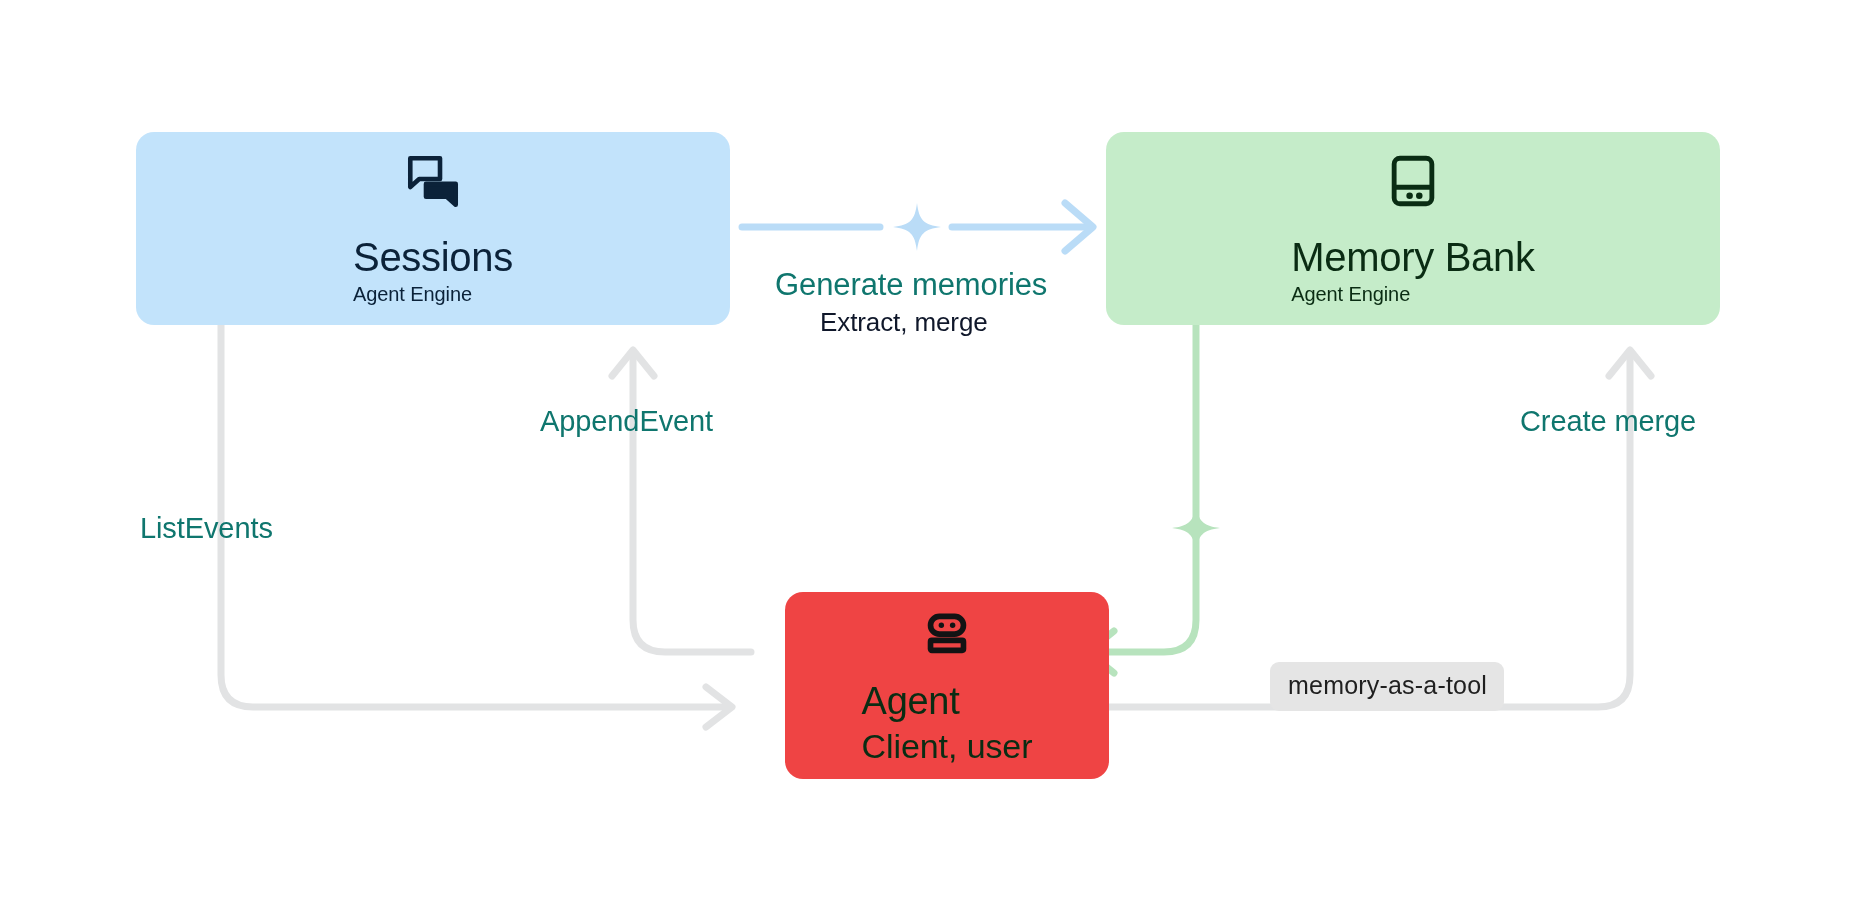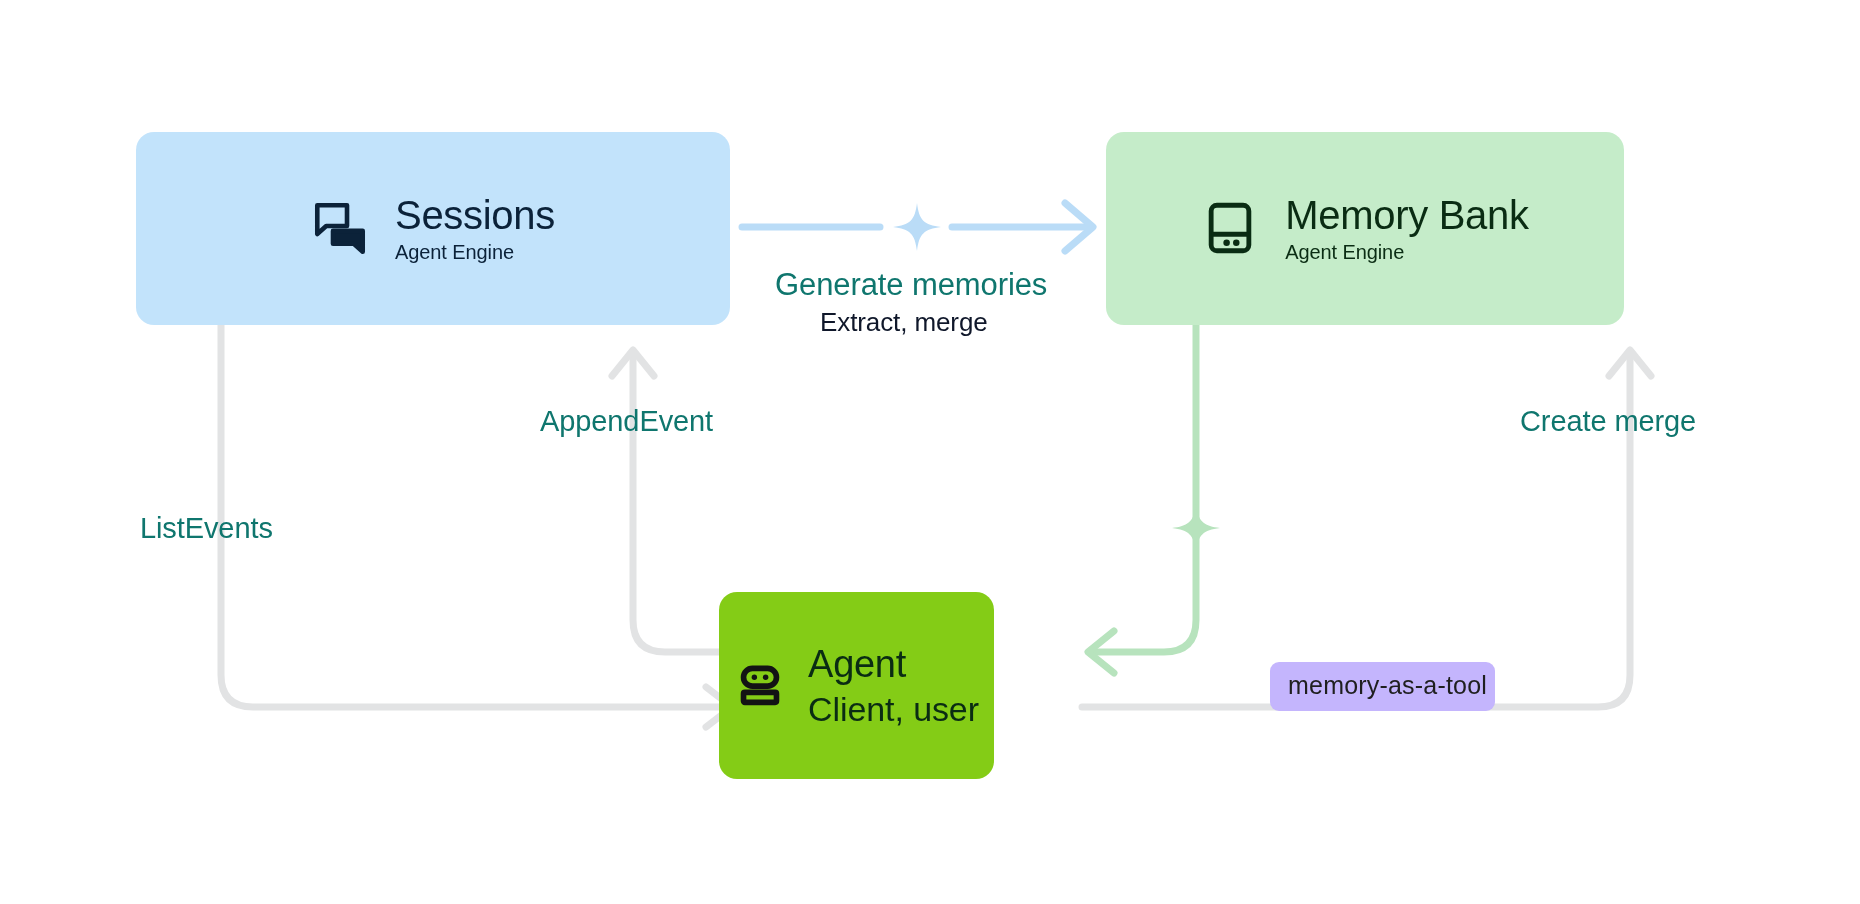--- a/index.html
+++ b/index.html
@@ -36,21 +36,21 @@
     box-sizing: border-box;
     border-radius: 18px;
     display: flex;
     flex-direction: row;
     align-items: center;
     gap: 26px;
     padding-left: 0;
   }
   .node-inner {
     display: flex;
-    flex-direction: row;
+    flex-direction: column;
     align-items: center;
     gap: 26px;
     margin: 18px auto;
   }
   .node-icon {
     flex: 0 0 auto;
     width: 58px;
     height: 58px;
     display: block;
   }
@@ -82,34 +82,34 @@
     height: 193px;
     background: #c2e3fb;
   }
   #node-sessions .node-title,
   #node-sessions .node-sub { color: #0b2239; }
 
   
   #node-memory {
     left: 1106px;
     top: 132px;
-    width: 518px;
+    width: 614px;
     height: 193px;
     background: #c5ecc9;
   }
   #node-memory .node-title,
   #node-memory .node-sub { color: #0a2c13; }
 
   
   #node-agent {
-    left: 719px;
+    left: 785px;
     top: 592px;
-    width: 275px;
+    width: 324px;
     height: 187px;
-    background: #84cc16;
+    background: #ef4444;
   }
   #node-agent .node-inner { gap: 22px; }
   #node-agent .node-icon { width: 52px; height: 52px; }
   #node-agent .node-title { font-size: 38px; color: #0a2c13; }
   #node-agent .node-sub { font-size: 34px; color: #0a2c13; }
 
   
   .edge-label {
     position: absolute;
     font-size: 29px;
@@ -127,23 +127,23 @@
 
   #label-generate   { left: 775px; top: 267px; font-size: 31px; }
   #label-extract    { left: 820px; top: 307px; }
   #label-append     { left: 540px; top: 405px; }
   #label-listevents { left: 140px; top: 512px; }
   #label-create     { left: 1520px; top: 405px; }
   #label-retrieve   { left: 1240px; top: 512px; }
 
   .badge {
     position: absolute;
-    background: #c4b5fd;
+    background: #e5e5e5;
     border-radius: 9px;
-    padding: 9px 8px 11px 18px;
+    padding: 9px 17px 11px 18px;
     font-size: 25px;
     color: #1f1f1f;
     letter-spacing: 0.2px;
     white-space: nowrap;
   }
   #badge-tool { left: 1270px; top: 662px; }
 
   .sparkle {
     position: absolute;
     width: 48px;

